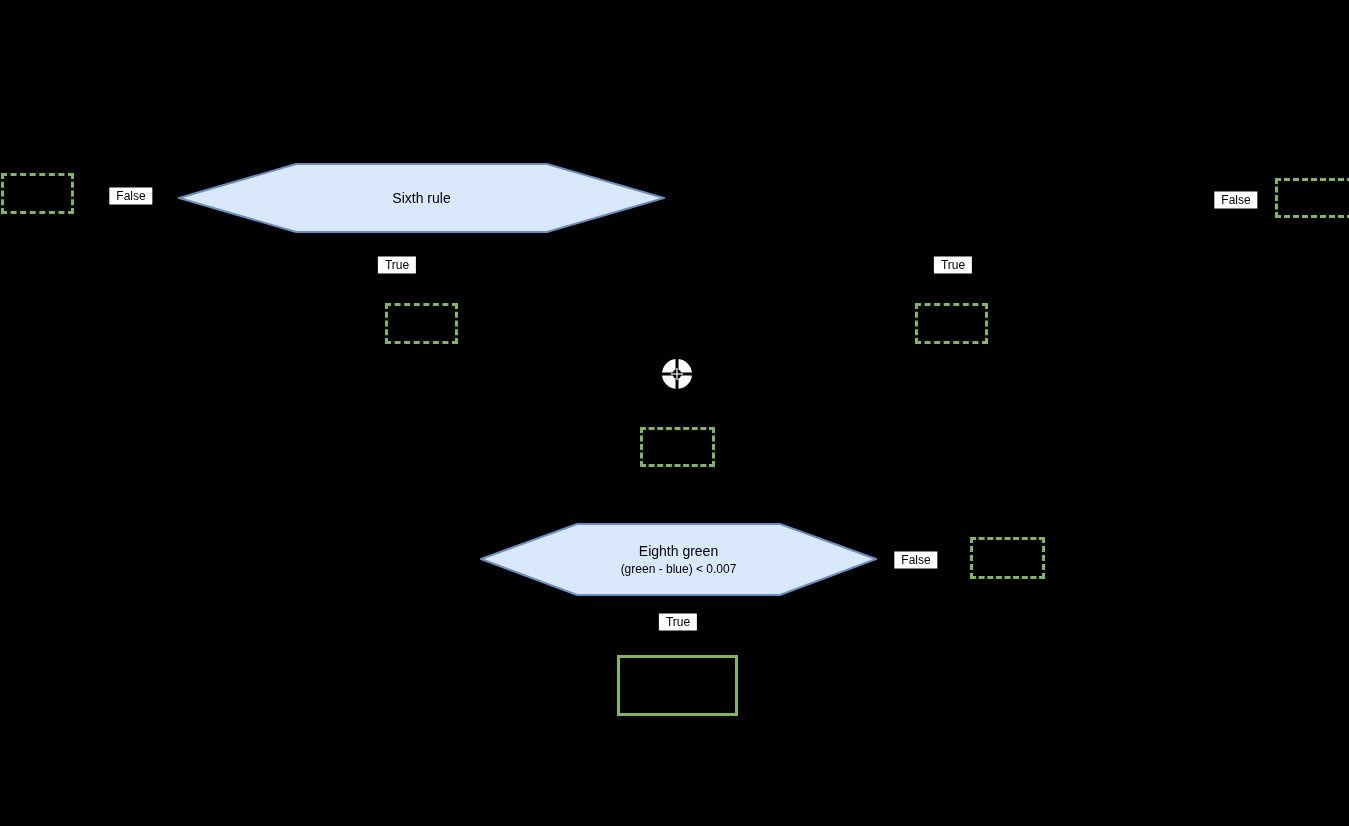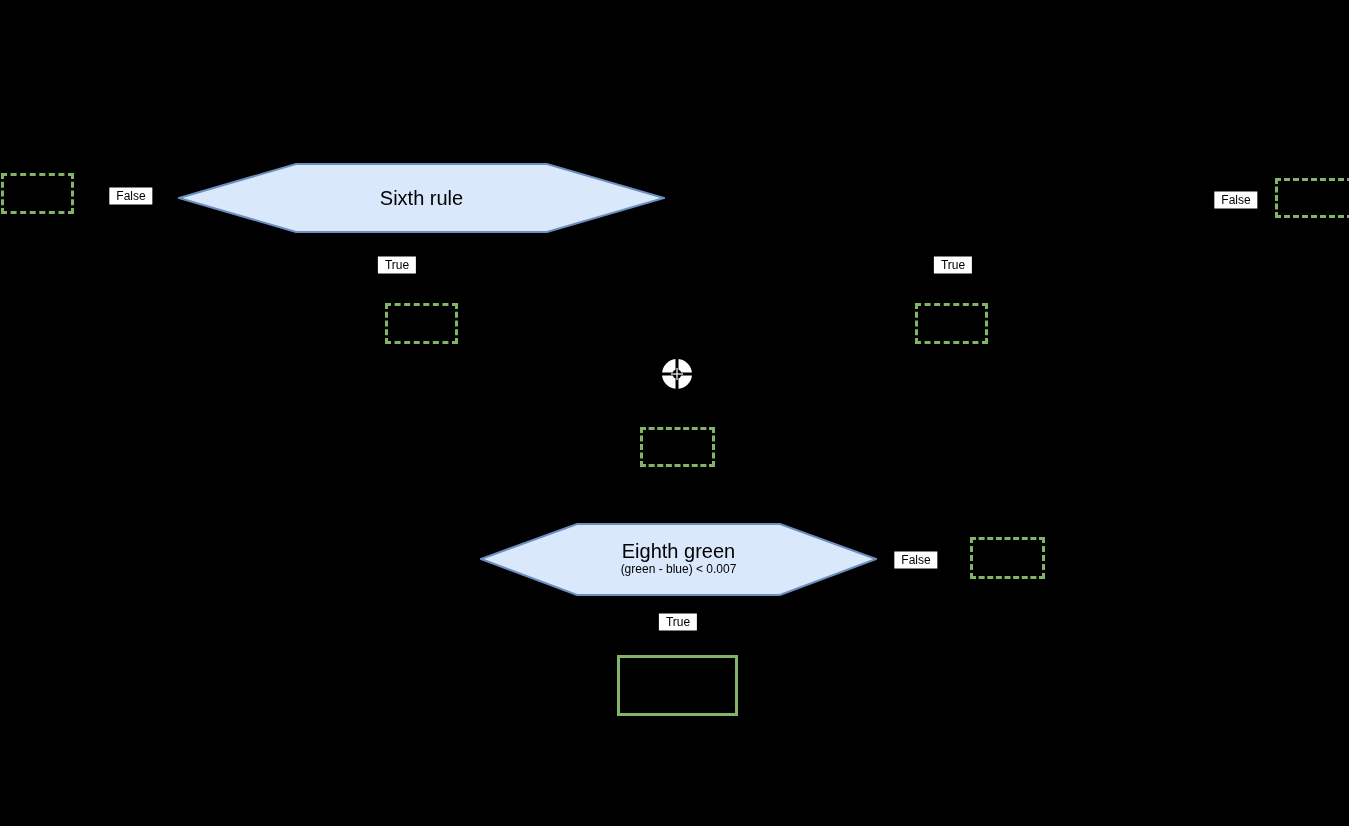--- a/index.html
+++ b/index.html
@@ -8,21 +8,21 @@
     font-family:"Liberation Sans",sans-serif;overflow:hidden;
   }
   
   .hex{position:absolute;}
   .hex svg{position:absolute;left:0;top:0;width:100%;height:100%;}
   .hex .txt{
     position:relative;width:100%;height:100%;
     display:flex;flex-direction:column;align-items:center;justify-content:center;
     gap:3px;z-index:1;color:#000;text-align:center;
   }
-  .hex .title{font-size:20px;line-height:16px;}
+  .hex .title{font-size:14px;line-height:16px;}
   .hex .cond{font-size:12px;line-height:14px;}
   #hex-sixth  {left:178px;top:163px;width:487px;height:70px;}
   #hex-seventh{left:711px;top:163px;width:474px;height:70px;}
   #hex-eighth {left:480px;top:523px;width:397px;height:73px;}
   
   .edge-label{
     position:absolute;transform:translate(-50%,-50%);
     background:#fff;color:#000;font-size:12px;line-height:15px;
     padding:1px 7px;white-space:nowrap;
   }

